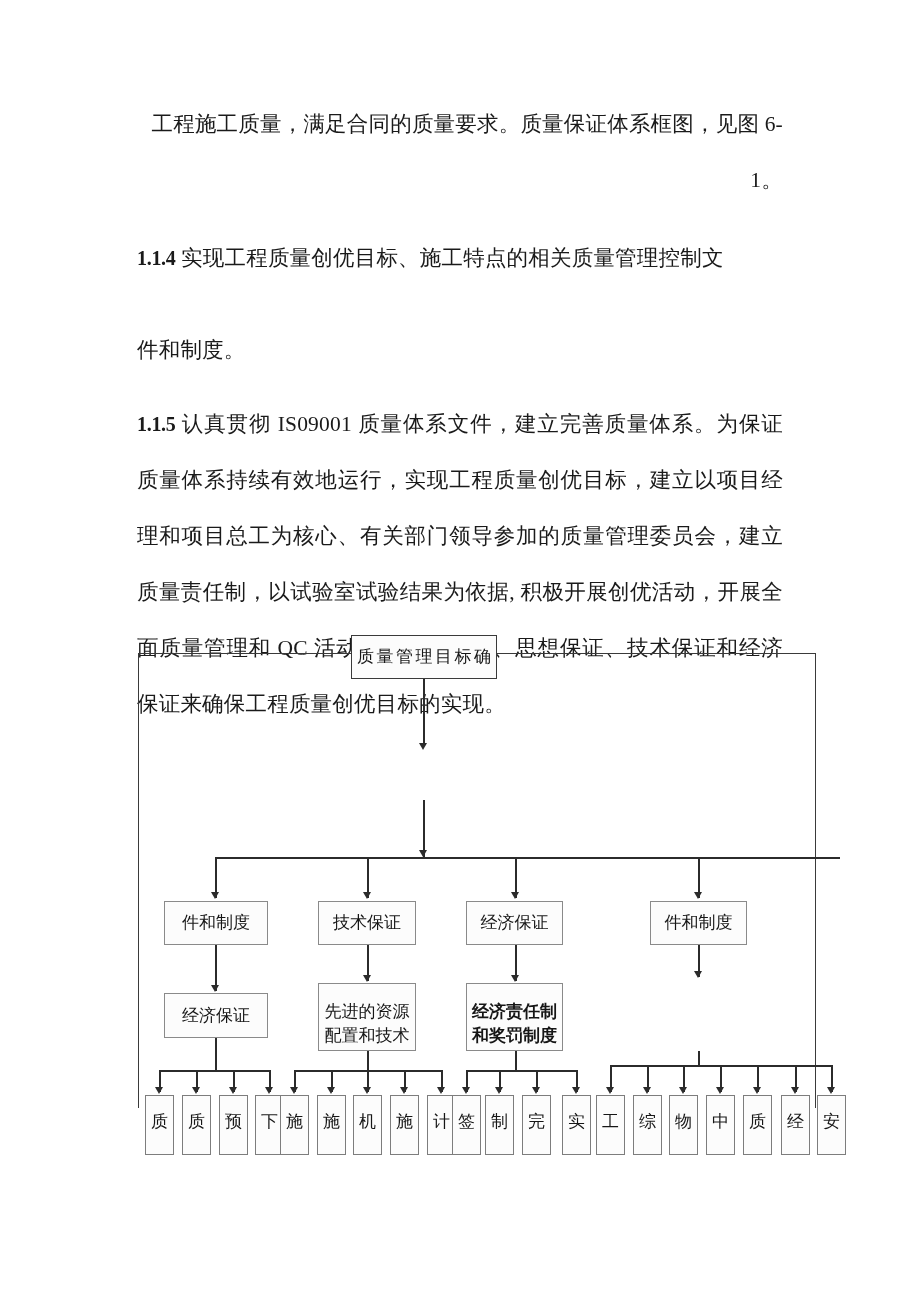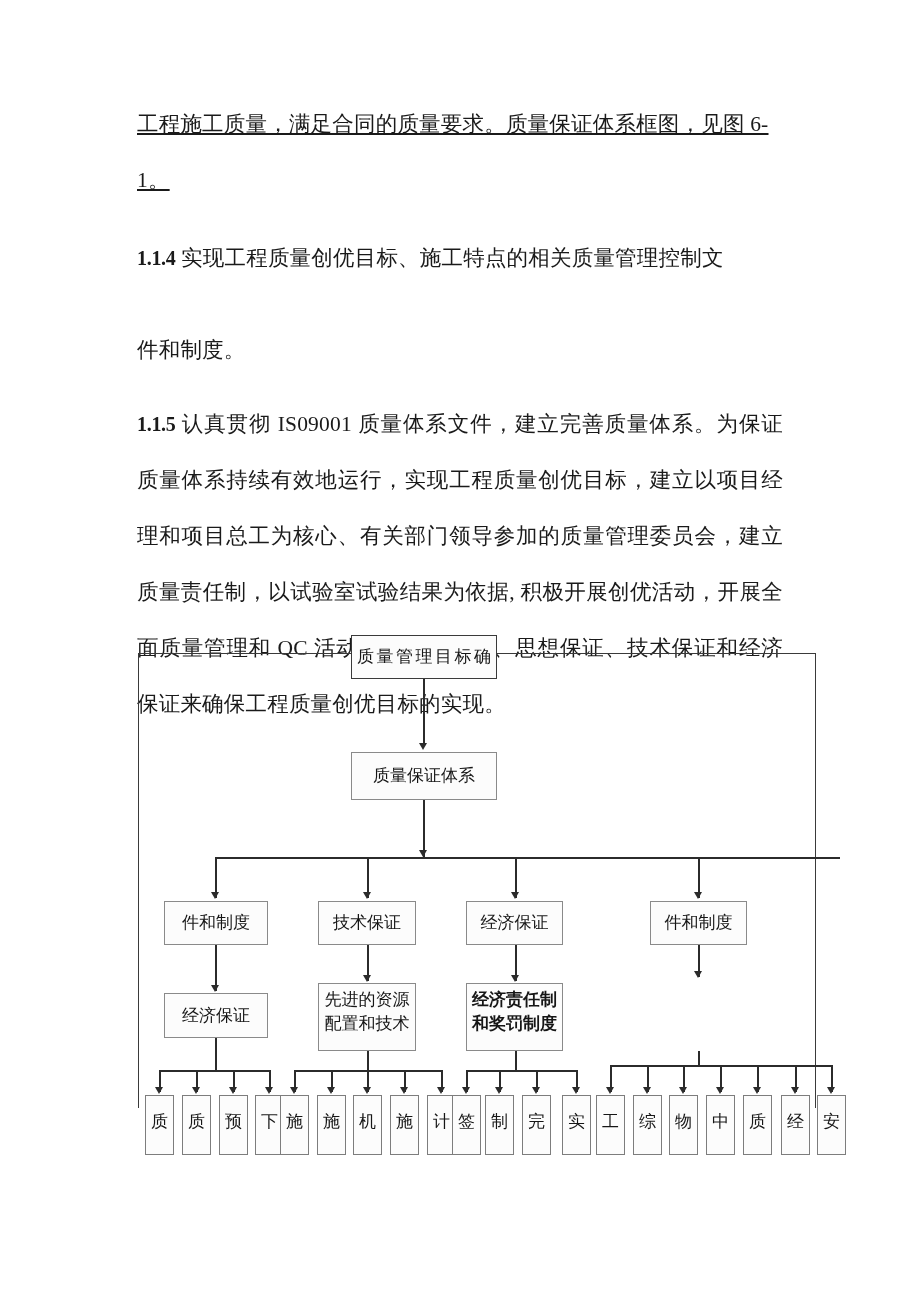--- a/index.html
+++ b/index.html
@@ -25,21 +25,21 @@
     width: 646px;
   }
   p.para {
     margin: 0 0 0 0;
     font-size: 21.5px;
     line-height: 56px;
     text-align: justify;
     text-justify: inter-ideograph;
     letter-spacing: 0.2px;
   }
-  p.para.first { text-align: left; text-decoration: underline; }
+  p.para.first { text-align: right; }
   .num {
     font-weight: bold;
     font-size: 20px;
     letter-spacing: -0.3px;
   }
   .gap-a { height: 22px; }
   .gap-b { height: 36px; }
   .gap-c { height: 18px; }
 
   
@@ -76,21 +76,21 @@
     z-index: 5;
   }
   .node.top {
     border-color: #3a3a3a;
     border-width: 1.5px;
     letter-spacing: 2.5px;
     text-indent: 2.5px;
   }
   .node.multi {
     align-items: flex-start;
-    padding-top: 4px;
+    padding-top: 16px;
   }
   .node.leaf {
     font-size: 17px;
     line-height: 20px;
     border-color: #7d7d7d;
     align-items: flex-start;
     padding-top: 16px;
   }
   .vline, .hline {
     position: absolute;
@@ -145,21 +145,20 @@
 
   <div id="diagram">
 
     <div class="frame"></div>
 
     <div class="node top" style="left:213px; top:-18px; width:146px; height:44px;">质量管理目标确</div>
 
     <div class="vline" style="left:285px; top:26px; height:66px;"></div>
     <div class="arrow" style="left:281px; top:90px;"></div>
 
-    <div class="node" style="left:213px; top:99px; width:146px; height:48px;">质量保证体系</div>
 
     <div class="vline" style="left:285px; top:147px; height:57px;"></div>
     <div class="arrow" style="left:281px; top:197px;"></div>
 
     <div class="hline" style="left:77px; top:204px; width:625px;"></div>
 
     <div class="vline" style="left:77px; top:204px; height:41px;"></div>
     <div class="vline" style="left:229px; top:204px; height:41px;"></div>
     <div class="vline" style="left:377px; top:204px; height:41px;"></div>
     <div class="vline" style="left:560px; top:204px; height:41px;"></div>

